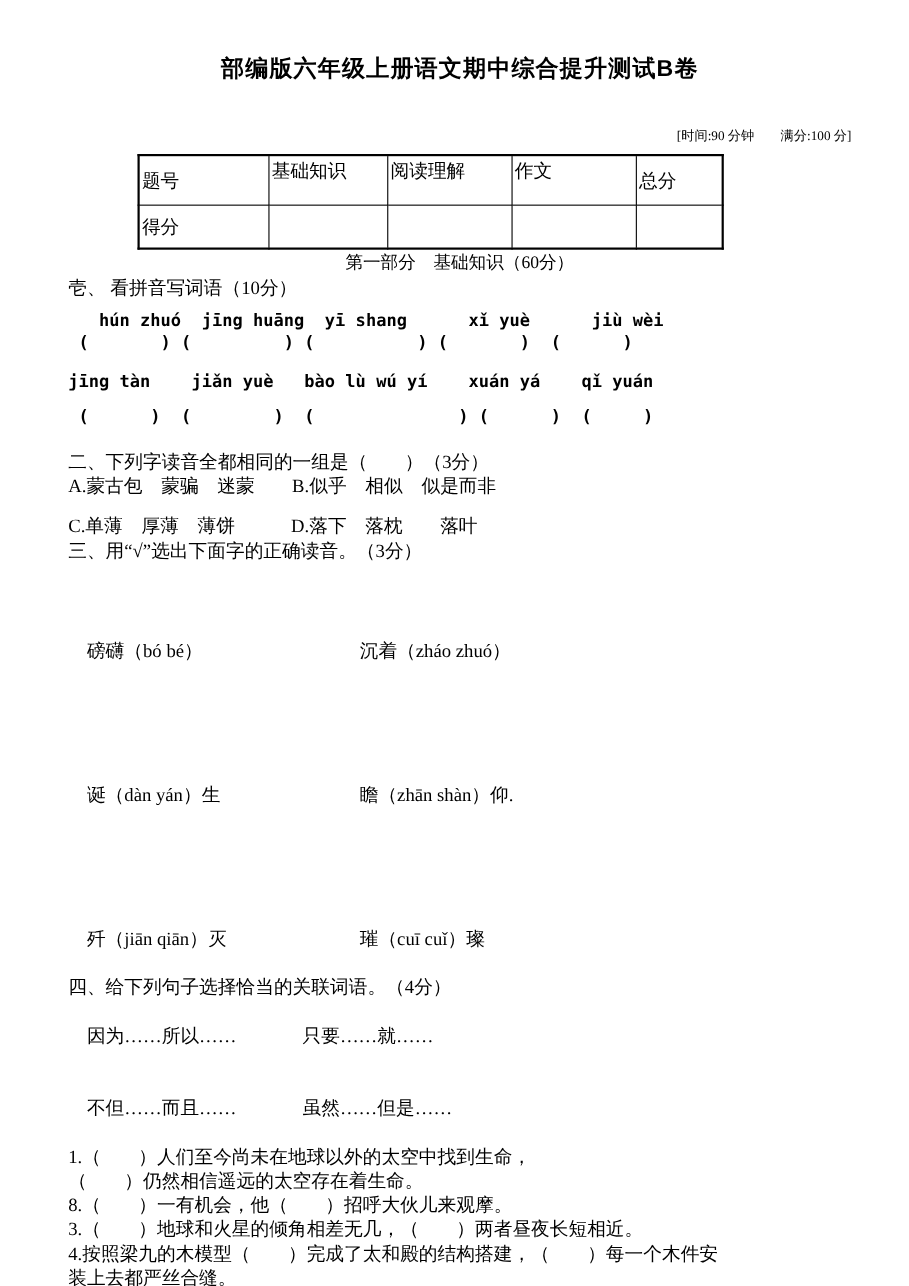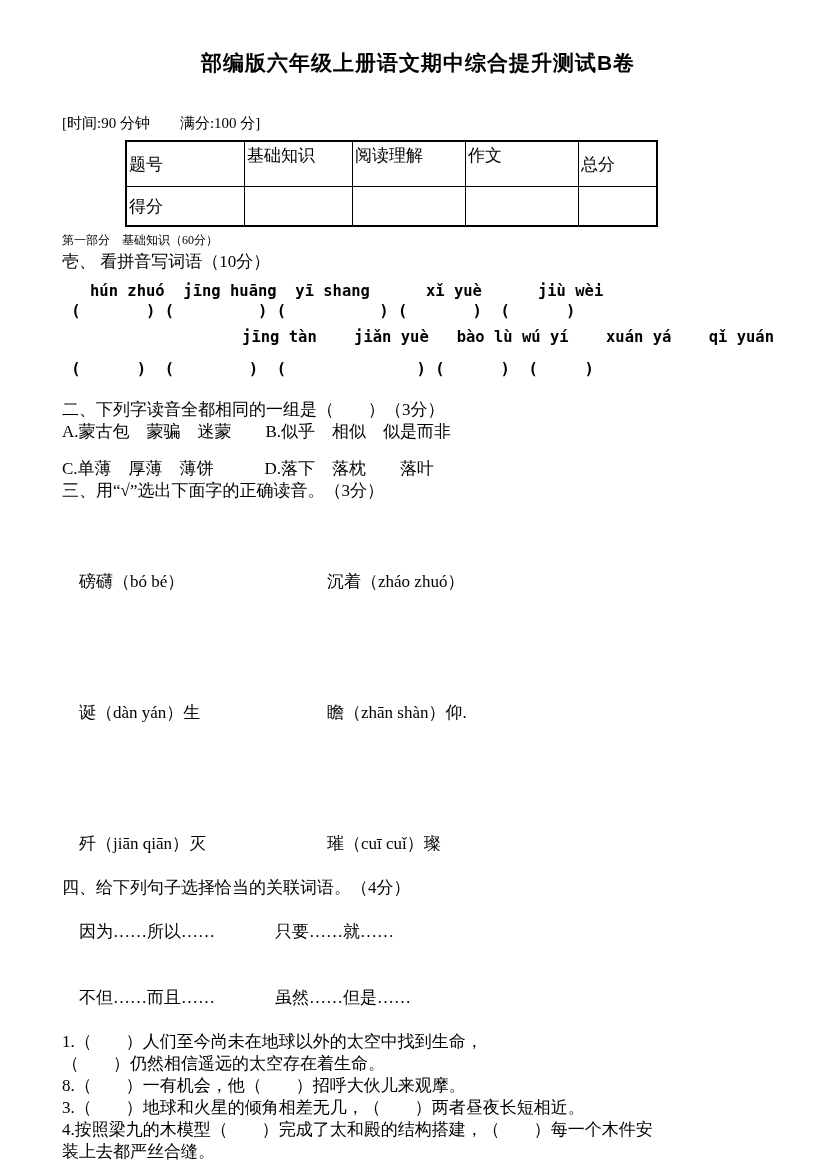--- a/index.html
+++ b/index.html
@@ -24,22 +24,22 @@
     margin: 0;
     text-align: center;
     font-size: 21px;
     line-height: 26px;
     font-weight: bold;
     font-family: "Liberation Sans", sans-serif;
     letter-spacing: 1px;
   }
   .exam-info {
     margin-top: 36px;
-    text-align: left;
-    font-size: 15px;
+    text-align: right;
+    font-size: 12px;
     line-height: 22px;
     white-space: pre-wrap;
   }
   table.score-table {
     border-collapse: collapse;
     margin: 6px 0 0 63px;
     table-layout: fixed;
     width: 515px;
   }
   table.score-table td {
@@ -51,40 +51,40 @@
   table.score-table tr.head td { height: 40px; }
   table.score-table tr.scores td { height: 34px; }
   td.v-top { vertical-align: top; }
   td.v-mid { vertical-align: middle; }
   .c0 { width: 113px; }
   .c1 { width: 103px; }
   .c2 { width: 108px; }
   .c3 { width: 108px; }
   .c4 { width: 73px; }
   .part-heading {
-    text-align: left;
-    font-size: 12px;
+    text-align: center;
+    font-size: 16px;
     line-height: 22px;
     margin-top: 2px;
     white-space: pre-wrap;
   }
   .line {
     font-size: 17px;
     line-height: 22px;
     white-space: pre-wrap;
   }
   .mono {
     font-family: "DejaVu Sans Mono", monospace;
     font-size: 15.5px;
     line-height: 20px;
     white-space: pre;
     font-weight: bold;
   }
   .mt8  { margin-top: 8px; }
-  .mt2  { margin-top: 6px; text-align: right; }
+  .mt2  { margin-top: 16px; }
   .mt12 { margin-top: 12px; }
   .mt15 { margin-top: 15px; }
   .mt18 { margin-top: 18px; }
   .mt20 { margin-top: 20px; }
   .two-col .col-left {
     display: inline-block;
     width: 248px;
     margin-top: 47px;
   }
   .conn-row .col-left {

